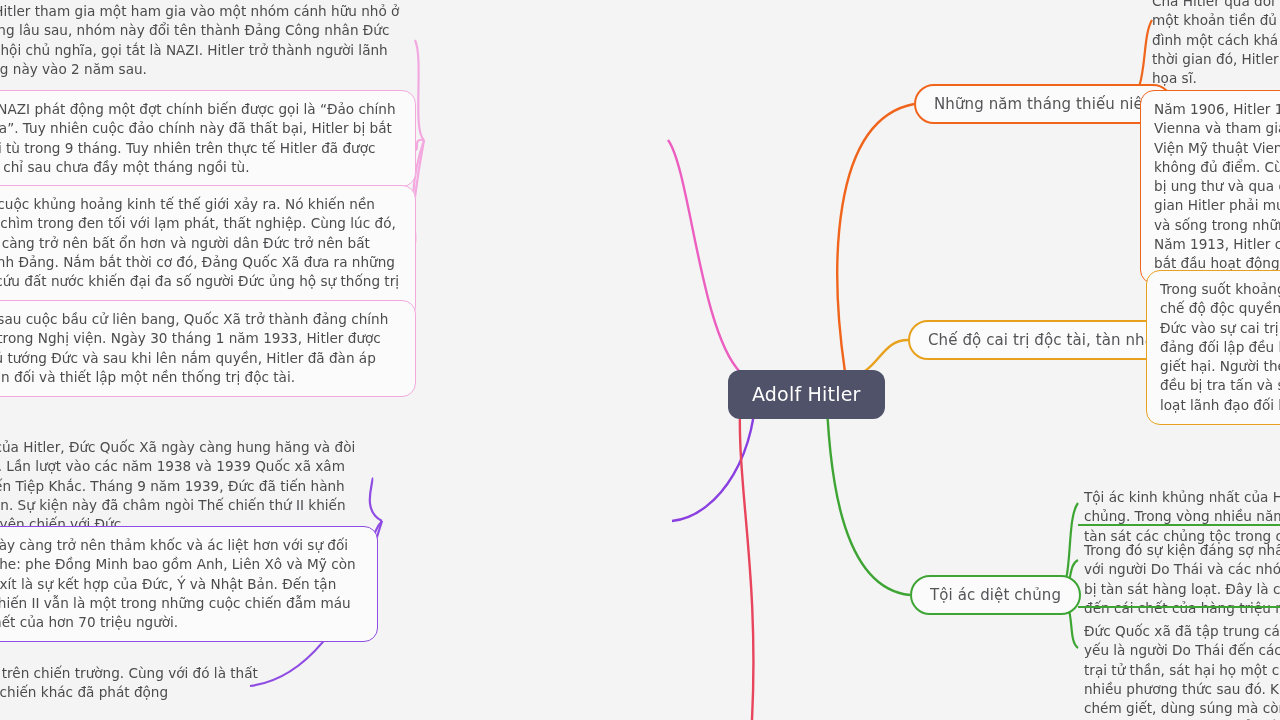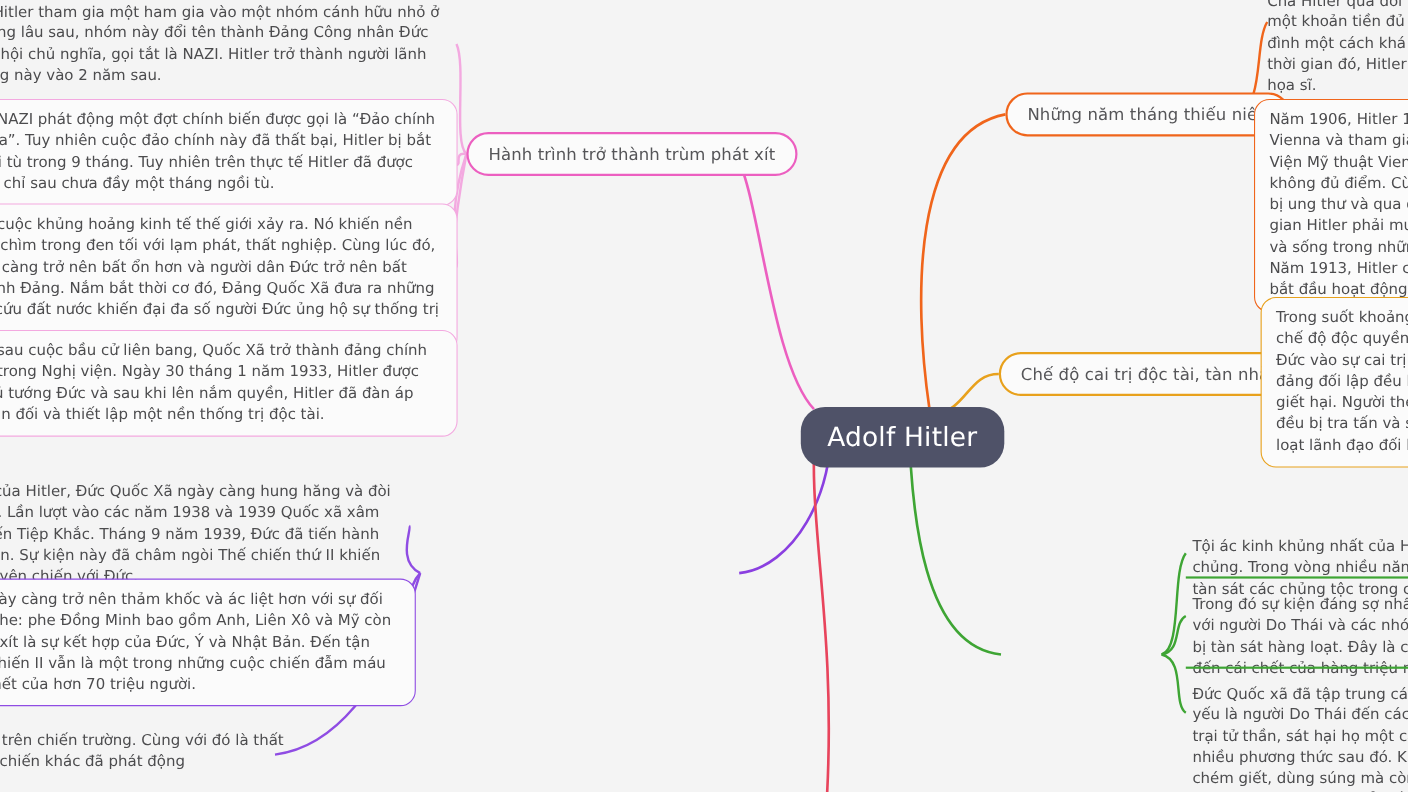--- a/index.html
+++ b/index.html
@@ -22,23 +22,23 @@
     color:#555558;
     font-size:15px;
     line-height:1.2;
     padding:9px 18px;
     white-space:nowrap;
     letter-spacing:.1px;
   }
   .root{
     background:#4f5268;
     border:none;
-    border-radius:22px;
+    border-radius:12px;
     color:#ffffff;
-    font-size:24px;
+    font-size:19px;
     padding:13px 24px;
     letter-spacing:.2px;
   }
   .leaf{
     position:absolute;
     box-sizing:border-box;
     color:#4c4c4e;
     font-size:13.6px;
     line-height:1.42;
     background:transparent;
@@ -83,23 +83,23 @@
     <path d="M1135,340 C1160,338 1150,330 1158,324" fill="none" stroke="#e8a11c" stroke-width="2.2"></path>
 
     <path d="M826,378 C828,470 840,588 910,595" fill="none" stroke="#3ea534" stroke-width="2.4"></path>
     <path d="M1056,595 C1075,590 1065,520 1078,503" fill="none" stroke="#3ea534" stroke-width="2.2"></path>
     <path d="M1056,595 C1075,592 1066,566 1078,560" fill="none" stroke="#3ea534" stroke-width="2.2"></path>
     <path d="M1056,595 C1078,600 1066,640 1078,648" fill="none" stroke="#3ea534" stroke-width="2.2"></path>
   </svg>
 
   <div class="node root" style="left:728px;top:370px;">Adolf Hitler</div>
 
-  <div class="node" style="left:424px;top:120px;border-color:#ec5fc0;">Hành trình trở thành trùm phát xít</div>
   <div class="node" style="left:914px;top:84px;border-color:#f0651b;">Những năm tháng thiếu niên</div>
   <div class="node" style="left:908px;top:320px;border-color:#e8a11c;">Chế độ cai trị độc tài, tàn nhẫn</div>
+  <div class="node" style="left:910px;top:575px;border-color:#3ea534;">Tội ác diệt chủng</div>
 
   <div class="leaf" style="left:-86px;top:2px;width:500px;">Năm 1919, Hitler tham gia một ham gia vào một nhóm cánh hữu nhỏ ở Munich. Không lâu sau, nhóm này đổi tên thành Đảng Công nhân Đức Quốc gia Xã hội chủ nghĩa, gọi tắt là NAZI. Hitler trở thành người lãnh đạo của Đảng này vào 2 năm sau.</div>
   <div class="leaf boxed" style="left:-96px;top:90px;width:512px;border-color:#f3a9e0;">Năm 1928, NAZI phát động một đợt chính biến được gọi là “Đảo chính nhà hàng bia”. Tuy nhiên cuộc đảo chính này đã thất bại, Hitler bị bắt và phải ngồi tù trong 9 tháng. Tuy nhiên trên thực tế Hitler đã được phóng thích chỉ sau chưa đầy một tháng ngồi tù.</div>
   <div class="leaf boxed" style="left:-96px;top:185px;width:512px;border-color:#f3a9e0;">Năm 1929, cuộc khủng hoảng kinh tế thế giới xảy ra. Nó khiến nền kinh tế Đức chìm trong đen tối với lạm phát, thất nghiệp. Cùng lúc đó, xã hội ngày càng trở nên bất ổn hơn và người dân Đức trở nên bất mãn với chính Đảng. Nắm bắt thời cơ đó, Đảng Quốc Xã đưa ra những chính sách cứu đất nước khiến đại đa số người Đức ủng hộ sự thống trị của Hitler.</div>
   <div class="leaf boxed" style="left:-96px;top:300px;width:512px;border-color:#f3a9e0;">Năm 1932, sau cuộc bầu cử liên bang, Quốc Xã trở thành đảng chính trị lớn nhất trong Nghị viện. Ngày 30 tháng 1 năm 1933, Hitler được bầu làm Thủ tướng Đức và sau khi lên nắm quyền, Hitler đã đàn áp các phe phản đối và thiết lập một nền thống trị độc tài.</div>
 
   <div class="leaf" style="left:-104px;top:438px;width:478px;">Dưới sự cai trị của Hitler, Đức Quốc Xã ngày càng hung hăng và đòi hỏi về lãnh thổ. Lần lượt vào các năm 1938 và 1939 Quốc xã xâm chiếm Áo rồi đến Tiệp Khắc. Tháng 9 năm 1939, Đức đã tiến hành xâm lược Ba Lan. Sự kiện này đã châm ngòi Thế chiến thứ II khiến Anh và Pháp tuyên chiến với Đức.</div>
   <div class="leaf boxed" style="left:-112px;top:526px;width:490px;border-color:#8f4ce3;">Cuộc chiến ngày càng trở nên thảm khốc và ác liệt hơn với sự đối đầu giữa hai phe: phe Đồng Minh bao gồm Anh, Liên Xô và Mỹ còn phe Trục phát xít là sự kết hợp của Đức, Ý và Nhật Bản. Đến tận bây giờ, Thế chiến II vẫn là một trong những cuộc chiến đẫm máu nhất với cái chết của hơn 70 triệu người.</div>
   <div class="leaf" style="left:-118px;top:664px;width:380px;">Hitler đã thất bại trên chiến trường. Cùng với đó là thất bại của các cuộc chiến khác đã phát động</div>
 

